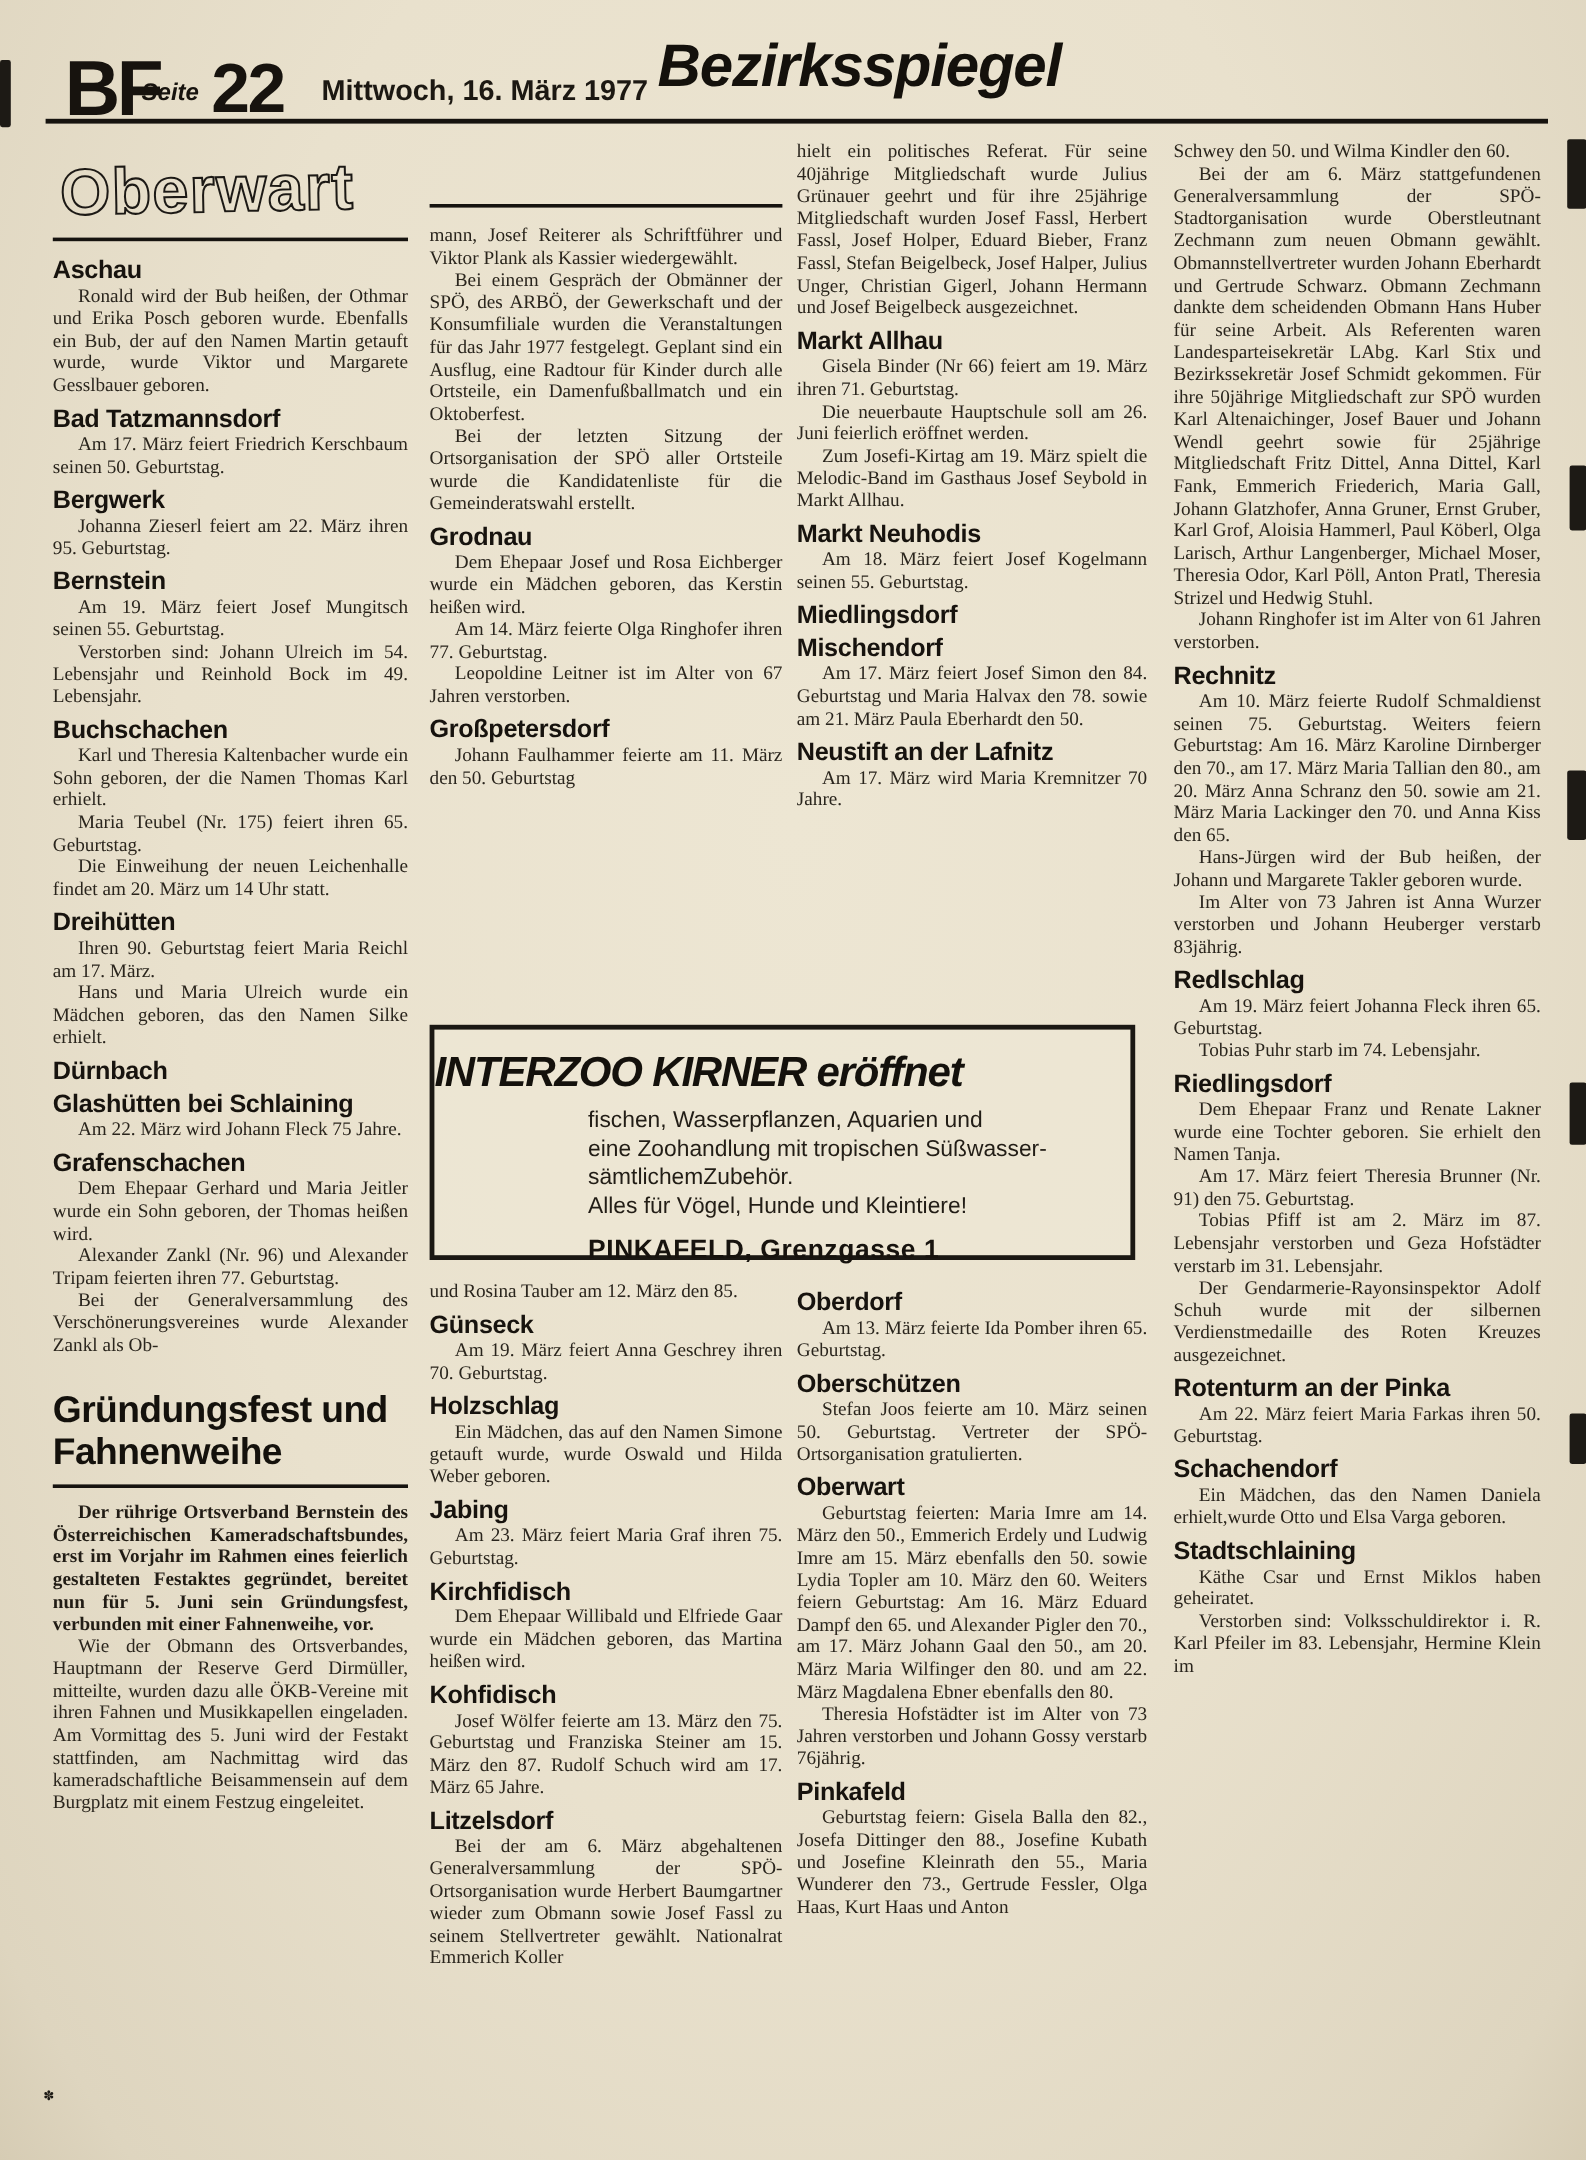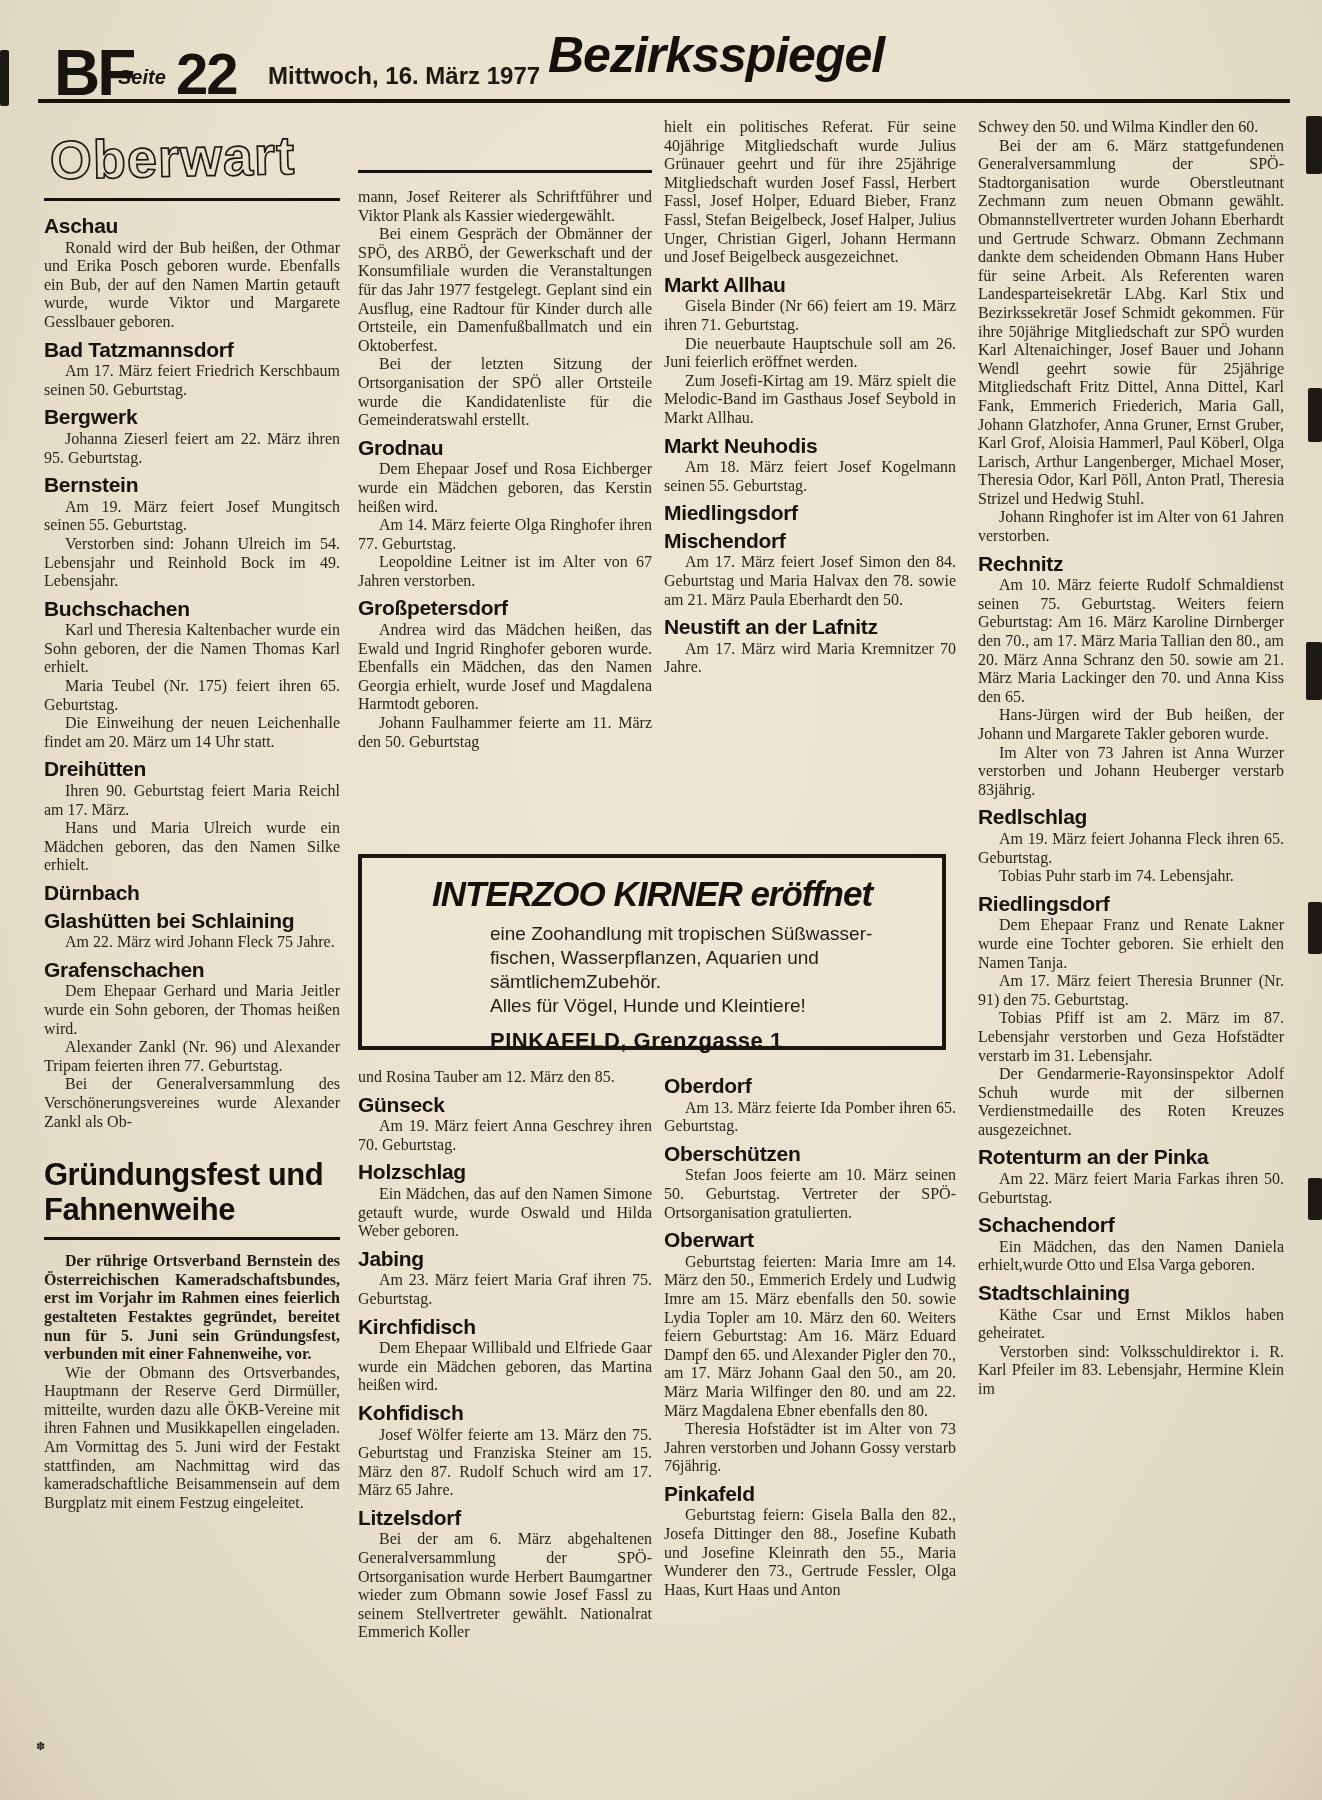--- a/index.html
+++ b/index.html
@@ -40,21 +40,21 @@
   .para.noindent{text-indent:0;}
   .para.lede{font-weight:bold;color:#211c15;}
   .article-headline{font-family:"Liberation Sans",sans-serif;font-weight:bold;font-size:31px;
     line-height:35px;color:#14110c;margin:26px 0 0 0;padding-bottom:10px;text-align:left;
     border-bottom:3px solid #16130f;letter-spacing:-0.5px;}
   .article-headline + .para{margin-top:12px;}
   
   .ad-box{position:absolute;left:358px;top:854px;width:580px;height:188px;
     border:4px solid #1b1813;background:rgba(240,234,219,0.35);}
   .ad-title{font-family:"Liberation Sans",sans-serif;font-weight:bold;font-style:italic;
-    font-size:35px;color:#14110c;text-align:center;margin-top:16px;letter-spacing:-1px;}
+    font-size:35px;color:#14110c;text-align:left;margin-top:16px;letter-spacing:-1px;}
   .ad-body{margin:8px 0 0 128px;font-family:"Liberation Sans",sans-serif;font-size:19px;
     line-height:24px;color:#221d16;}
   .ad-address{margin:10px 0 0 128px;font-family:"Liberation Sans",sans-serif;font-weight:bold;
     font-size:22px;color:#17130e;letter-spacing:0.5px;}
   
   .artifact{position:absolute;background:#1d1a15;border-radius:2px;}
   .asterisk{position:absolute;left:36px;top:1740px;font-size:11px;color:#1d1a15;}
 </style>
 </head>
 <body>
@@ -106,21 +106,20 @@
     </div>
   <div class="col col2-top">
       <p class="para noindent">mann, Josef Reiterer als Schriftführer und Viktor Plank als Kassier wiedergewählt.</p>
       <p class="para">Bei einem Gespräch der Obmänner der SPÖ, des ARBÖ, der Gewerkschaft und der Konsumfiliale wurden die Veranstaltungen für das Jahr 1977 festgelegt. Geplant sind ein Ausflug, eine Radtour für Kinder durch alle Ortsteile, ein Damenfußballmatch und ein Oktoberfest.</p>
       <p class="para">Bei der letzten Sitzung der Ortsorganisation der SPÖ aller Ortsteile wurde die Kandidatenliste für die Gemeinderatswahl erstellt.</p>
       <h3 class="place-heading">Grodnau</h3>
       <p class="para">Dem Ehepaar Josef und Rosa Eichberger wurde ein Mädchen geboren, das Kerstin heißen wird.</p>
       <p class="para">Am 14. März feierte Olga Ringhofer ihren 77. Geburtstag.</p>
       <p class="para">Leopoldine Leitner ist im Alter von 67 Jahren verstorben.</p>
       <h3 class="place-heading">Großpetersdorf</h3>
-      <p class="para">Andrea wird das Mädchen heißen, das Ewald und Ingrid Ringhofer geboren wurde. Ebenfalls ein Mädchen, das den Namen Georgia erhielt, wurde Josef und Magdalena Harmtodt geboren.</p>
       <p class="para">Johann Faulhammer feierte am 11. März den 50. Geburtstag</p>
     </div>
   <div class="col col2-bottom">
       <p class="para noindent">und Rosina Tauber am 12. März den 85.</p>
       <h3 class="place-heading">Günseck</h3>
       <p class="para">Am 19. März feiert Anna Geschrey ihren 70. Geburtstag.</p>
       <h3 class="place-heading">Holzschlag</h3>
       <p class="para">Ein Mädchen, das auf den Namen Simone getauft wurde, wurde Oswald und Hilda Weber geboren.</p>
       <h3 class="place-heading">Jabing</h3>
       <p class="para">Am 23. März feiert Maria Graf ihren 75. Geburtstag.</p>
@@ -177,22 +176,22 @@
       <h3 class="place-heading">Schachendorf</h3>
       <p class="para">Ein Mädchen, das den Namen Daniela erhielt,wurde Otto und Elsa Varga geboren.</p>
       <h3 class="place-heading">Stadtschlaining</h3>
       <p class="para">Käthe Csar und Ernst Miklos haben geheiratet.</p>
       <p class="para">Verstorben sind: Volksschuldirektor i. R. Karl Pfeiler im 83. Lebensjahr, Hermine Klein im</p>
     </div>
 
   <div class="ad-box">
     <div class="ad-title">INTERZOO KIRNER eröffnet</div>
     <div class="ad-body">
+      <div>fischen, Wasserpflanzen, Aquarien und</div>
       <div>eine Zoohandlung mit tropischen Süßwasser-</div>
-      <div>fischen, Wasserpflanzen, Aquarien und</div>
       <div>sämtlichemZubehör.</div>
       <div>Alles für Vögel, Hunde und Kleintiere!</div>
     </div>
     <div class="ad-address">PINKAFELD, Grenzgasse 1</div>
   </div>
 
   <div class="artifact" style="left:0;top:50px;width:9px;height:56px;"></div>
   <div class="artifact" style="left:1306px;top:116px;width:16px;height:58px;"></div>
   <div class="artifact" style="left:1308px;top:388px;width:14px;height:54px;"></div>
   <div class="artifact" style="left:1306px;top:642px;width:16px;height:58px;"></div>

